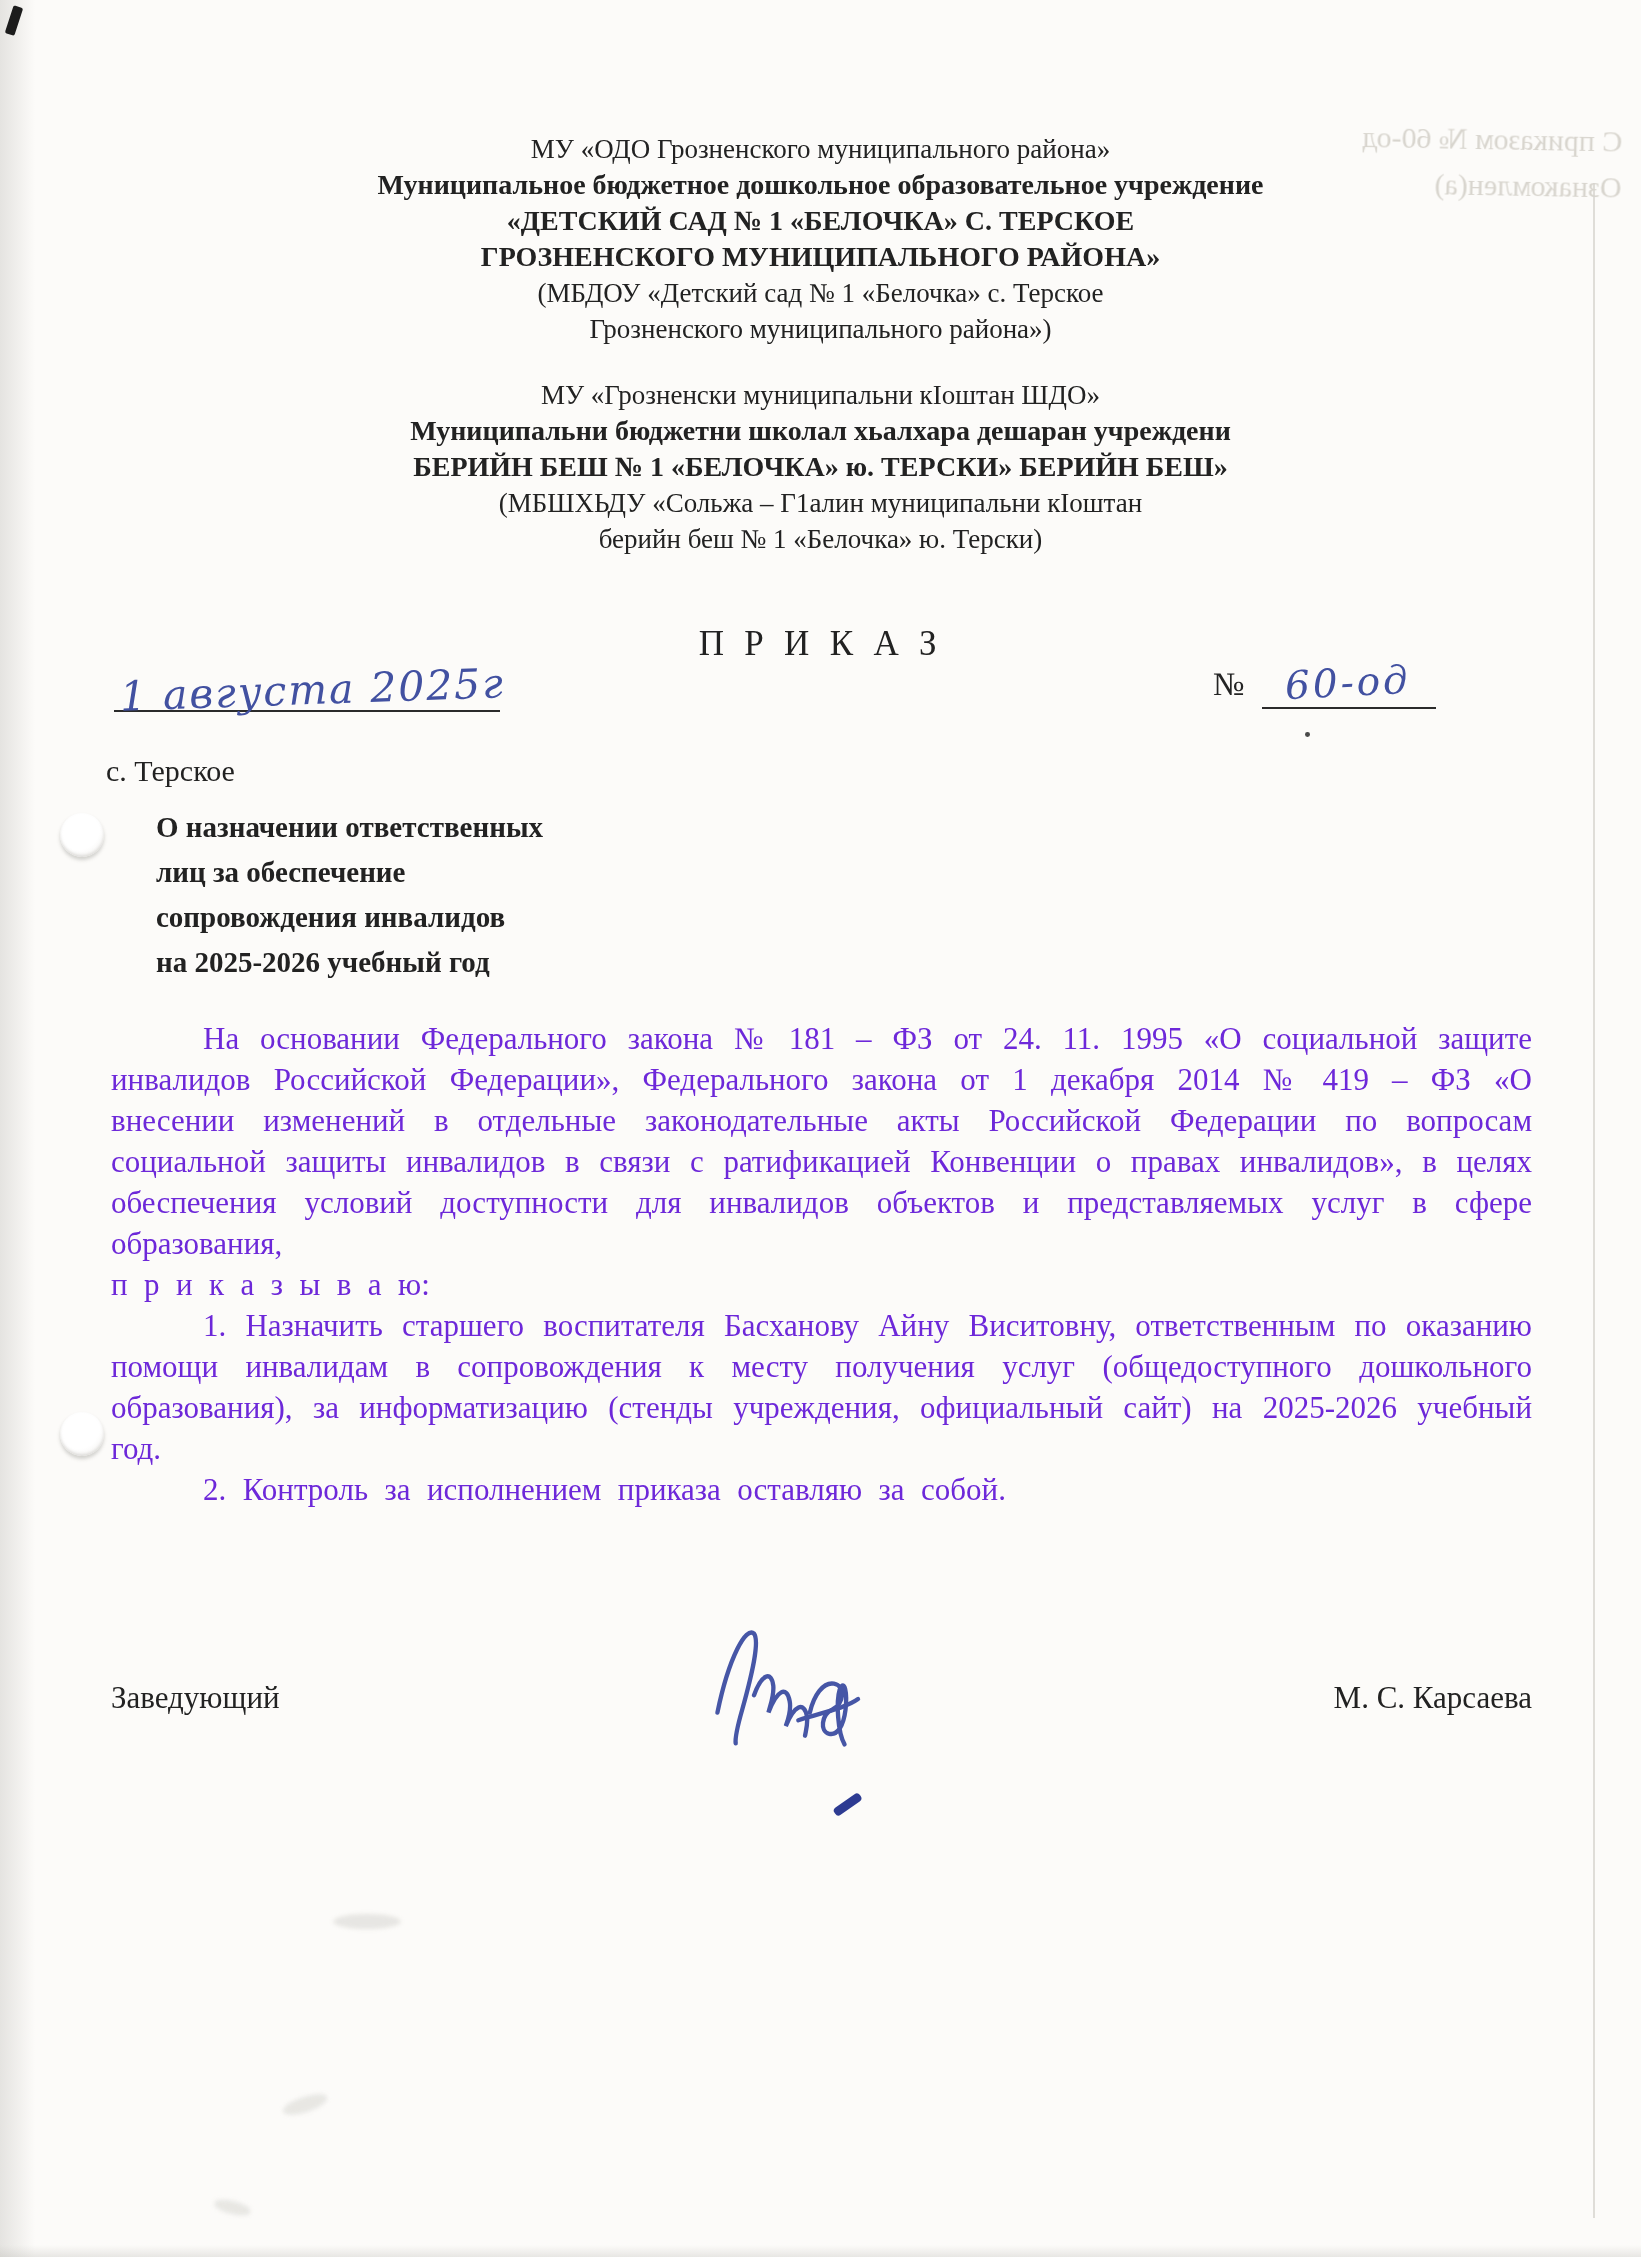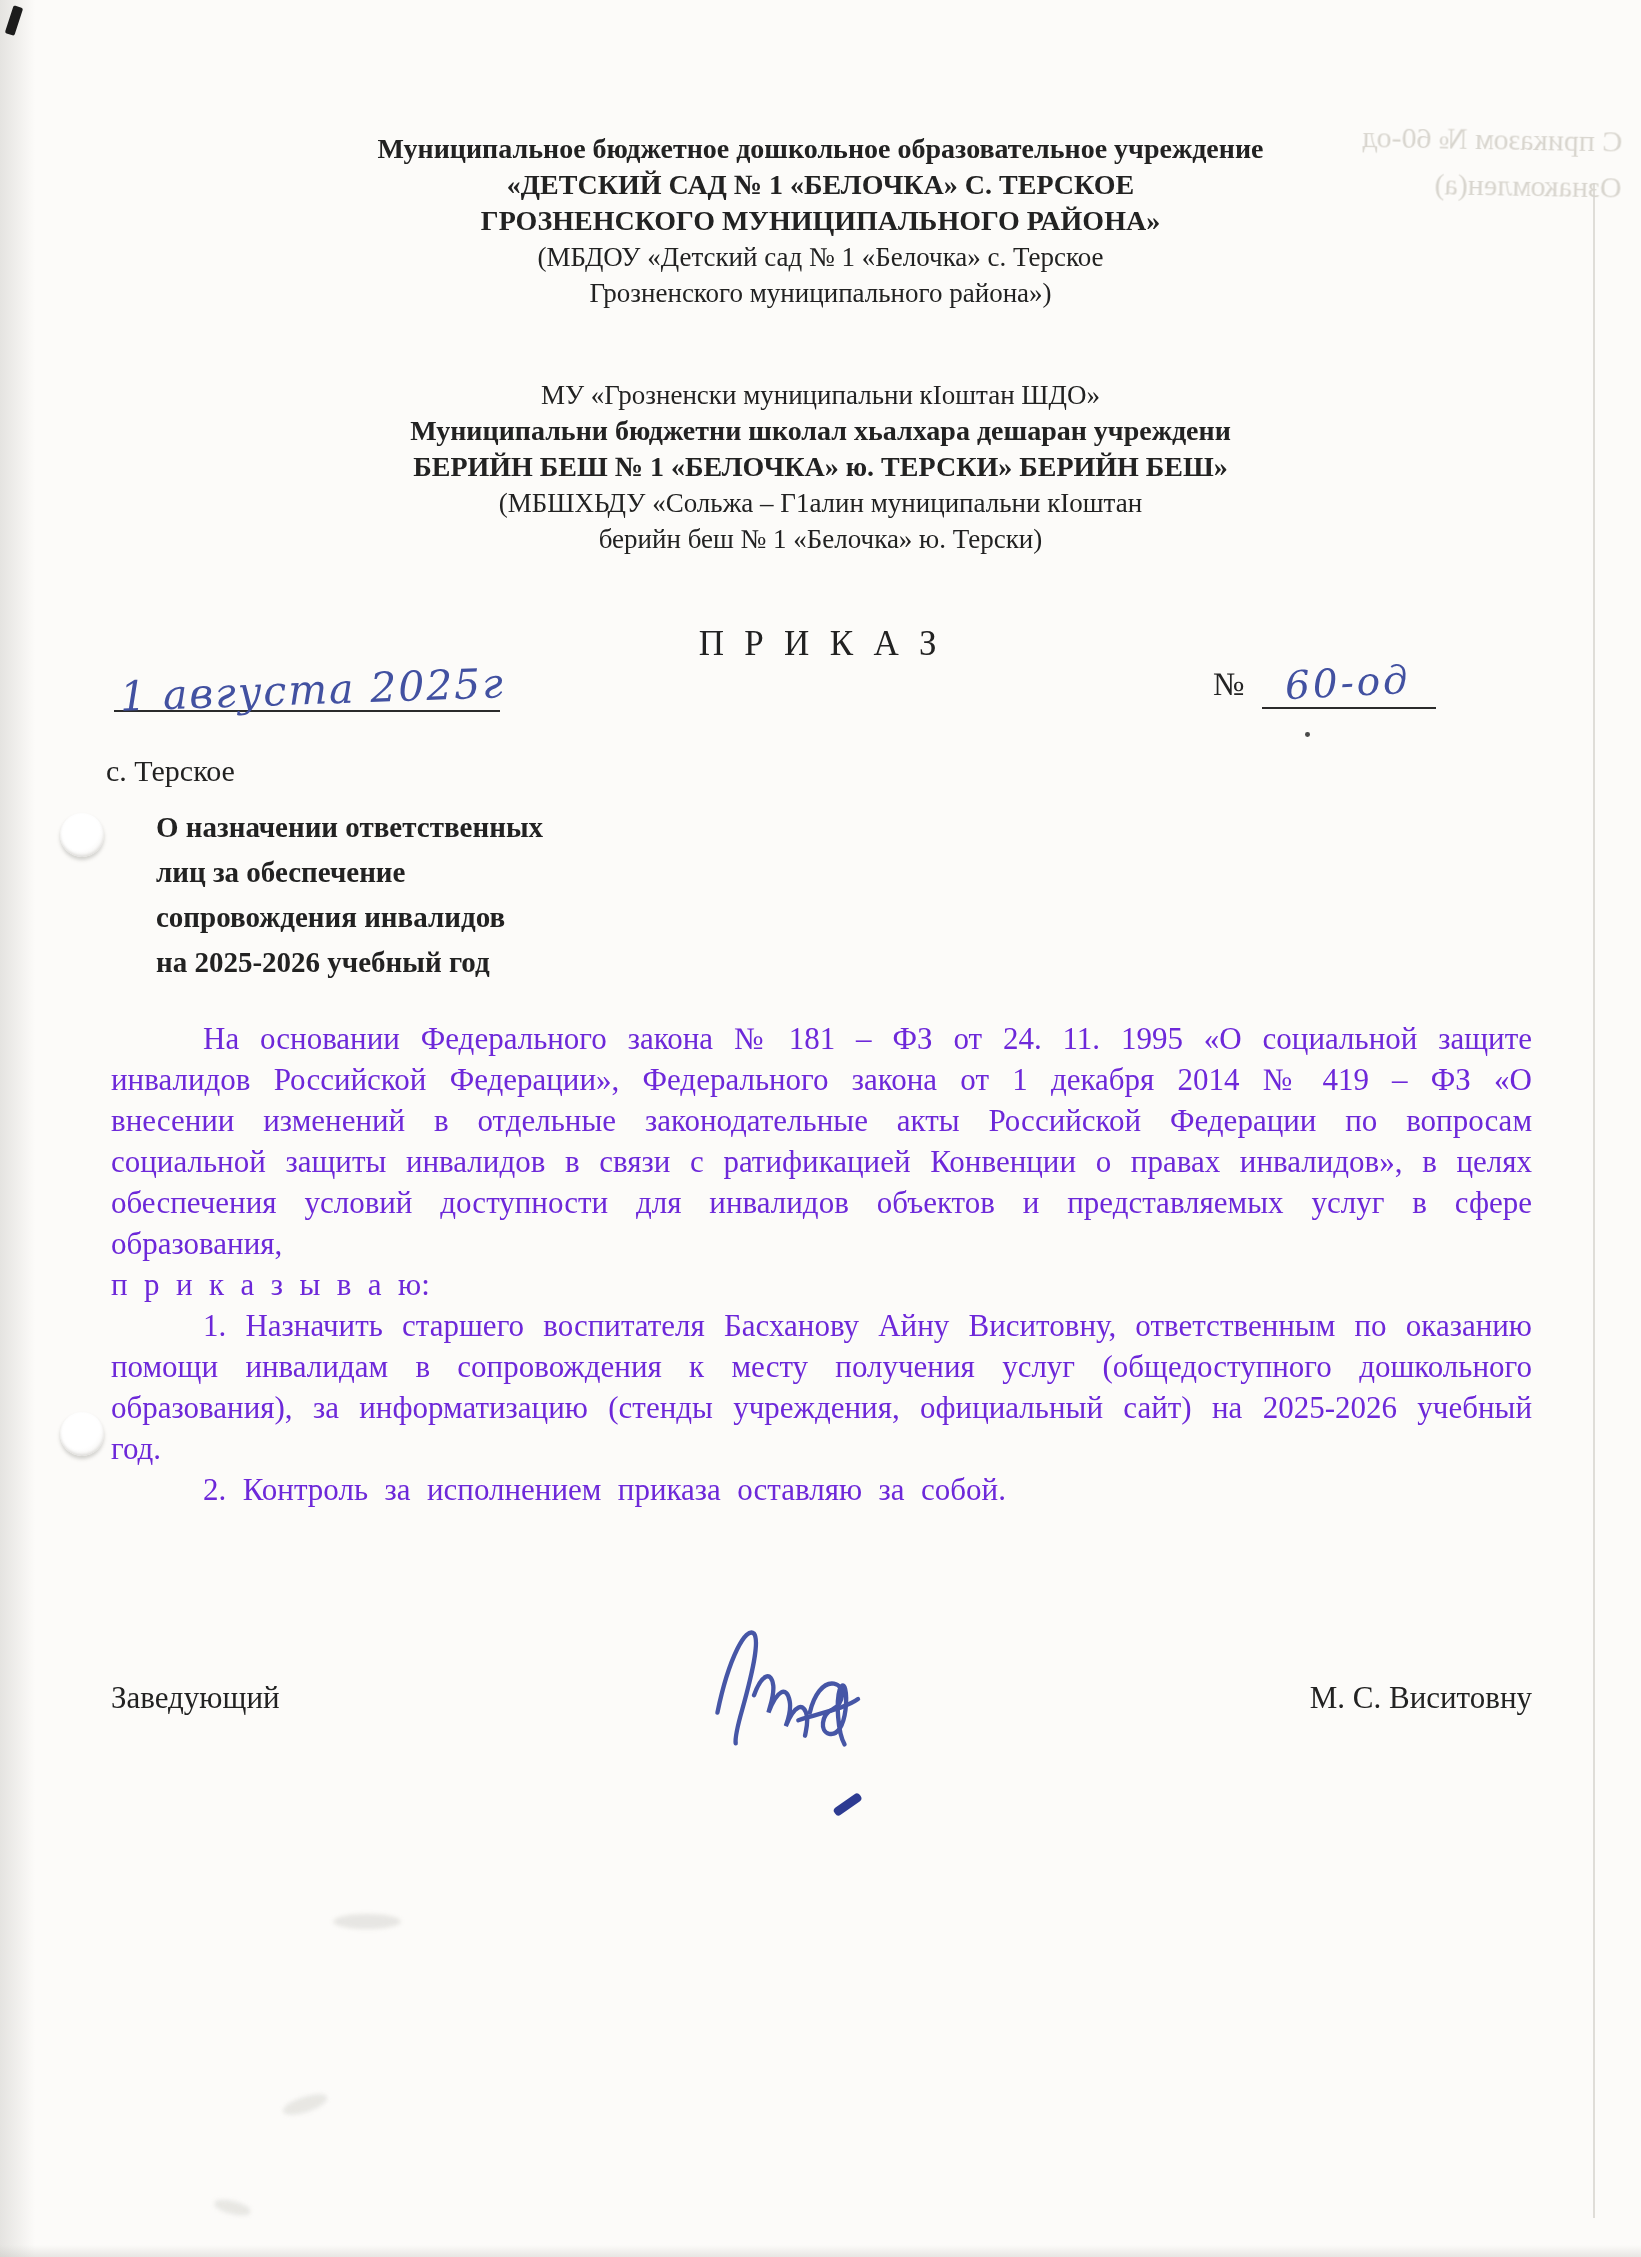--- a/index.html
+++ b/index.html
@@ -100,20 +100,21 @@
   <div class="edge-bottom"></div>
   <div class="edge-right-line"></div>
   <div class="corner-mark"></div>
 
   <div class="bleed">
     <div>С приказом № 60-од</div>
     <div>Ознакомлен(а)</div>
   </div>
 
   <div class="header-block" id="hdr-ru">
+    <div>МУ «ОДО Грозненского муниципального района»</div>
     <div class="hb">Муниципальное бюджетное дошкольное образовательное учреждение</div>
     <div class="hb">«ДЕТСКИЙ САД № 1 «БЕЛОЧКА» С. ТЕРСКОЕ</div>
     <div class="hb">ГРОЗНЕНСКОГО МУНИЦИПАЛЬНОГО РАЙОНА»</div>
     <div>(МБДОУ «Детский сад № 1 «Белочка» с. Терское</div>
     <div>Грозненского муниципального района»)</div>
   </div>
 
   <div class="header-block" id="hdr-che">
     <div>МУ «Грозненски муниципальни кIоштан ШДО»</div>
     <div class="hb">Муниципальни бюджетни школал хьалхара дешаран учреждени</div>
@@ -154,21 +155,21 @@
     <span class="sig-svg">
       <svg width="183" height="145" viewBox="0 0 190 150" fill="none">
         <g stroke="#4656a6" stroke-width="4.5" stroke-linecap="round" fill="none">
           <path d="M16 100 C 28 42, 46 10, 54 18 C 60 26, 52 60, 42 96 C 38 110, 34 126, 35 132"></path>
           <path d="M54 82 c 8 -22, 18 -26, 20 -10 c 1 10, -3 20, -5 28 c 9 -24, 19 -28, 22 -12 c 2 10, -2 20, -4 26 c 9 -22, 19 -26, 22 -10 c 1 8, -1 14, -2 20"></path>
           <path d="M112 100 c 4 -18, 14 -32, 25 -30 c 12 2, 11 21, -2 27 c -11 5, -13 23, -3 25 c 9 2, 15 -9, 17 -25 c 2 -17, -1 -33, -6 -21 c -4 13, -2 45, 5 57"></path>
           <path d="M100 108 c 24 -8, 48 -12, 62 -22"></path>
         </g>
       </svg>
     </span>
-    <span class="sig-name">М. С. Виситовну</span>
+    <span class="sig-name">М. С. Карсаева</span>
   </div>
 
   <div class="ink-mark"></div>
 
   <div class="hole" id="hole-1"></div>
   <div class="hole" id="hole-2"></div>
 
   <div class="smudge" id="smudge-1"></div>
   <div class="smudge" id="smudge-2"></div>
   <div class="smudge" id="smudge-3"></div>

